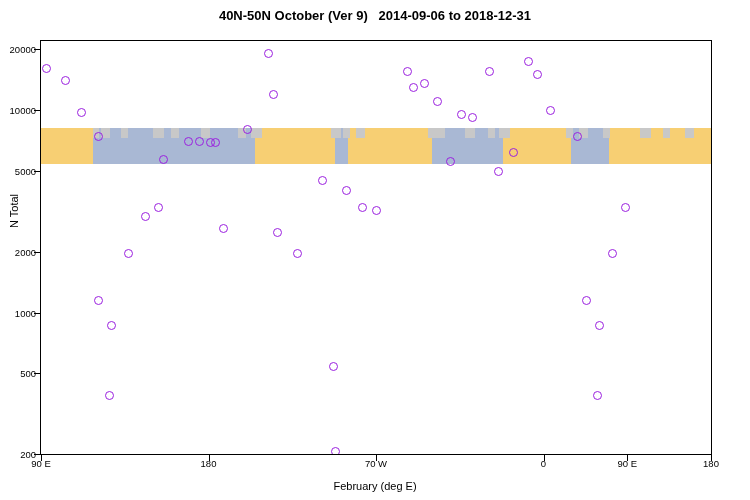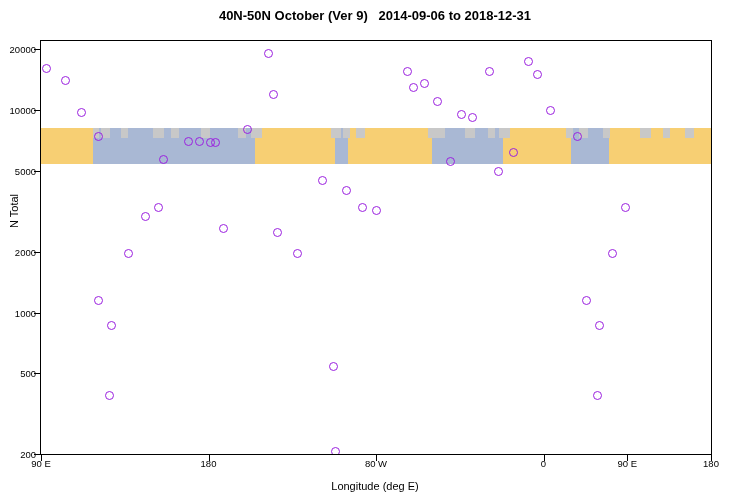--- a/index.html
+++ b/index.html
@@ -90,21 +90,21 @@
   }
 </style>
 </head>
 <body>
 
 <div id="root">
 
   <div class="title">40N-50N October (Ver 9)   2014-09-06 to 2018-12-31</div>
 
   <div class="ylabel">N Total</div>
-  <div class="xlabel">Longitude (deg E)</div>
+  <div class="xlabel">February (deg E)</div>
 
   <div id="yticks">
       <div class="ytick" style="top: 454px;">200</div>
       <div class="ytickmark" style="top: 454px;"></div>
       <div class="ytick" style="top: 373.492px;">500</div>
       <div class="ytickmark" style="top: 373.492px;"></div>
       <div class="ytick" style="top: 312.589px;">1000</div>
       <div class="ytickmark" style="top: 312.589px;"></div>
       <div class="ytick" style="top: 251.687px;">2000</div>
       <div class="ytickmark" style="top: 251.687px;"></div>
@@ -113,21 +113,21 @@
       <div class="ytick" style="top: 110.277px;">10000</div>
       <div class="ytickmark" style="top: 110.277px;"></div>
       <div class="ytick" style="top: 49.3743px;">20000</div>
       <div class="ytickmark" style="top: 49.3743px;"></div>
     </div>
   <div id="xticks">
       <div class="xtick" style="left: 41px;">90 E</div>
       <div class="xtickmark" style="left: 41px;"></div>
       <div class="xtick" style="left: 208.5px;">180</div>
       <div class="xtickmark" style="left: 208.5px;"></div>
-      <div class="xtick" style="left: 376px;">80 W</div>
+      <div class="xtick" style="left: 376px;">70 W</div>
       <div class="xtickmark" style="left: 376px;"></div>
       <div class="xtick" style="left: 543.5px;">0</div>
       <div class="xtickmark" style="left: 543.5px;"></div>
       <div class="xtick" style="left: 711px;">180</div>
       <div class="xtickmark" style="left: 711px;"></div>
       <div class="xtick" style="left: 627.25px;">90 E</div>
       <div class="xtickmark" style="left: 627.25px;"></div>
     </div>
 
   <div class="plotbox" id="plotbox">

